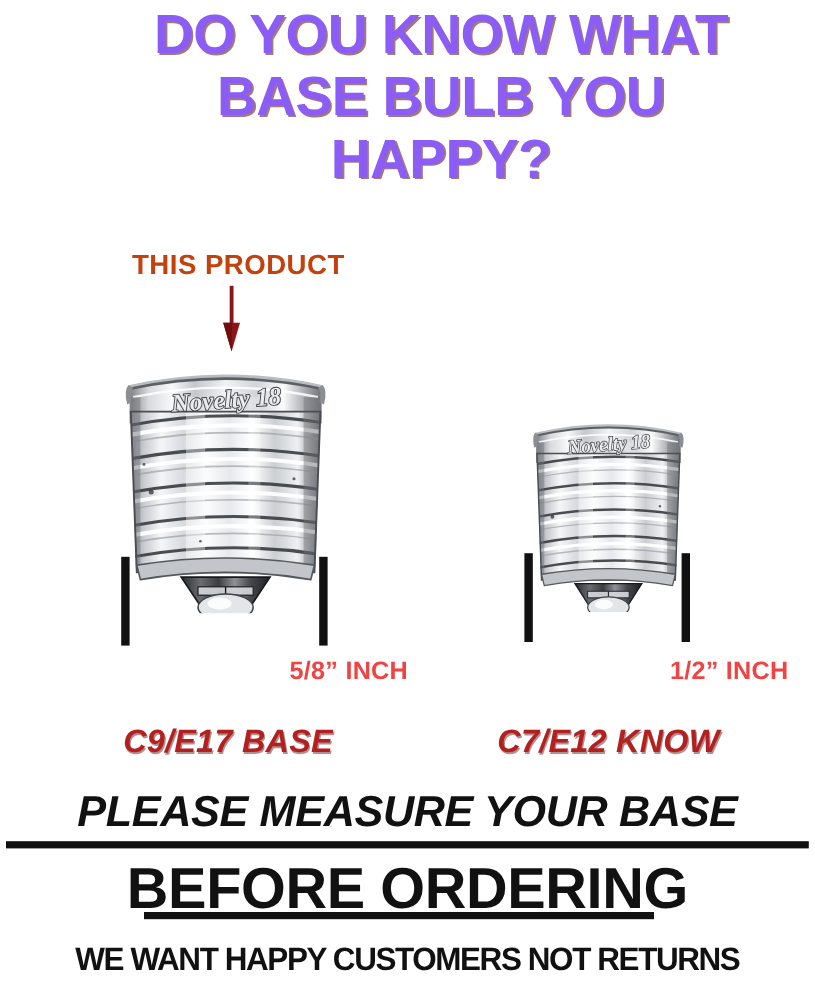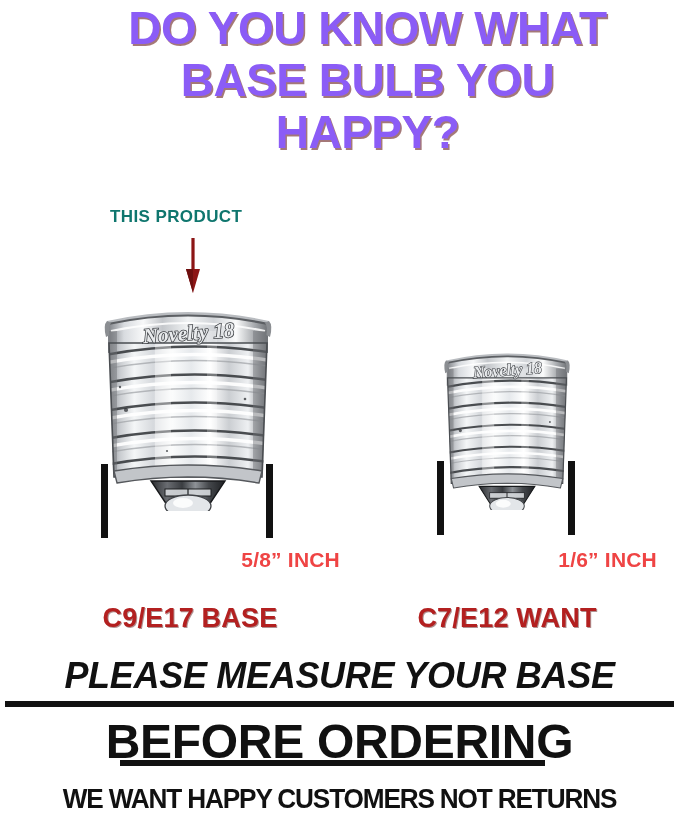--- a/index.html
+++ b/index.html
@@ -21,21 +21,21 @@
     letter-spacing:-0.5px;
     text-shadow:1.5px 1.5px 0 rgba(90,10,10,.55);
     margin-left:28px;
     -webkit-font-smoothing:antialiased;
   }
   .headline .hl-line{display:block;white-space:nowrap;}
 
   
   .callout{
     position:absolute;left:110px;top:207px;
-    color:#0f766e;font-weight:bold;font-size:17px;
+    color:#c2410c;font-weight:bold;font-size:23px;
     letter-spacing:.4px;white-space:nowrap;
   }
   .arrow{position:absolute;left:185px;top:238px;width:16px;height:55px;}
 
   
   .bulb-wrap{position:absolute;}
   .bulb{position:absolute;left:0;top:0;}
 
   
   .tick{position:absolute;background:#111;}
@@ -45,20 +45,21 @@
     position:absolute;text-align:right;
     color:#ef4444;font-weight:bold;font-size:21px;
     letter-spacing:.2px;white-space:nowrap;
   }
   
   .baselabel{
     position:absolute;text-align:center;
     color:#b32020;font-weight:bold;font-size:27px;
     letter-spacing:.2px;white-space:nowrap;
     text-shadow:1px 1px 0 rgba(80,10,10,.45);
+    font-style:italic;
   }
 
   
   .bottom-line{
     position:absolute;left:0;width:679px;text-align:center;
     color:#111;font-weight:bold;white-space:nowrap;
   }
   .bl1{top:655px;font-size:36px;letter-spacing:-0.3px;font-style:italic;}
   .bl2{top:714px;font-size:48px;letter-spacing:-0.3px;}
   .bl3{top:784px;font-size:27px;letter-spacing:-1.2px;
@@ -276,22 +277,22 @@
       <rect x="62" y="198" width="46" height="7" fill="none" stroke="#1c1e21" stroke-width="1"></rect>
       <line x1="85" y1="198" x2="85" y2="205" stroke="#1c1e21" stroke-width="1.2"></line>
       <ellipse cx="85" cy="215" rx="23" ry="11" fill="#e3e6e9" stroke="#404347" stroke-width="1.3"></ellipse>
       <ellipse cx="80" cy="212" rx="10" ry="5" fill="#ffffff" opacity=".85"></ellipse>
     </svg>
 
     <div class="tick" style="left:-6px;top:124px;width:7px;height:74px;"></div>
     <div class="tick" style="left:125px;top:124px;width:7px;height:74px;"></div>
   </div>
 
-  <div class="inch" style="left:357px;top:548px;width:300px;">1/6” INCH</div>
-  <div class="baselabel" style="left:337px;top:603px;width:340px;">C7/E12 WANT</div>
+  <div class="inch" style="left:357px;top:548px;width:300px;">1/2” INCH</div>
+  <div class="baselabel" style="left:337px;top:603px;width:340px;">C7/E12 KNOW</div>
 
   <div class="bottom-line bl1">PLEASE MEASURE YOUR BASE</div>
   <div class="rule rule1"></div>
 
   <div class="bottom-line bl2">BEFORE ORDERING</div>
   <div class="rule rule2"></div>
 
   <div class="bottom-line bl3">WE WANT HAPPY CUSTOMERS NOT RETURNS</div>
 
 </div>

